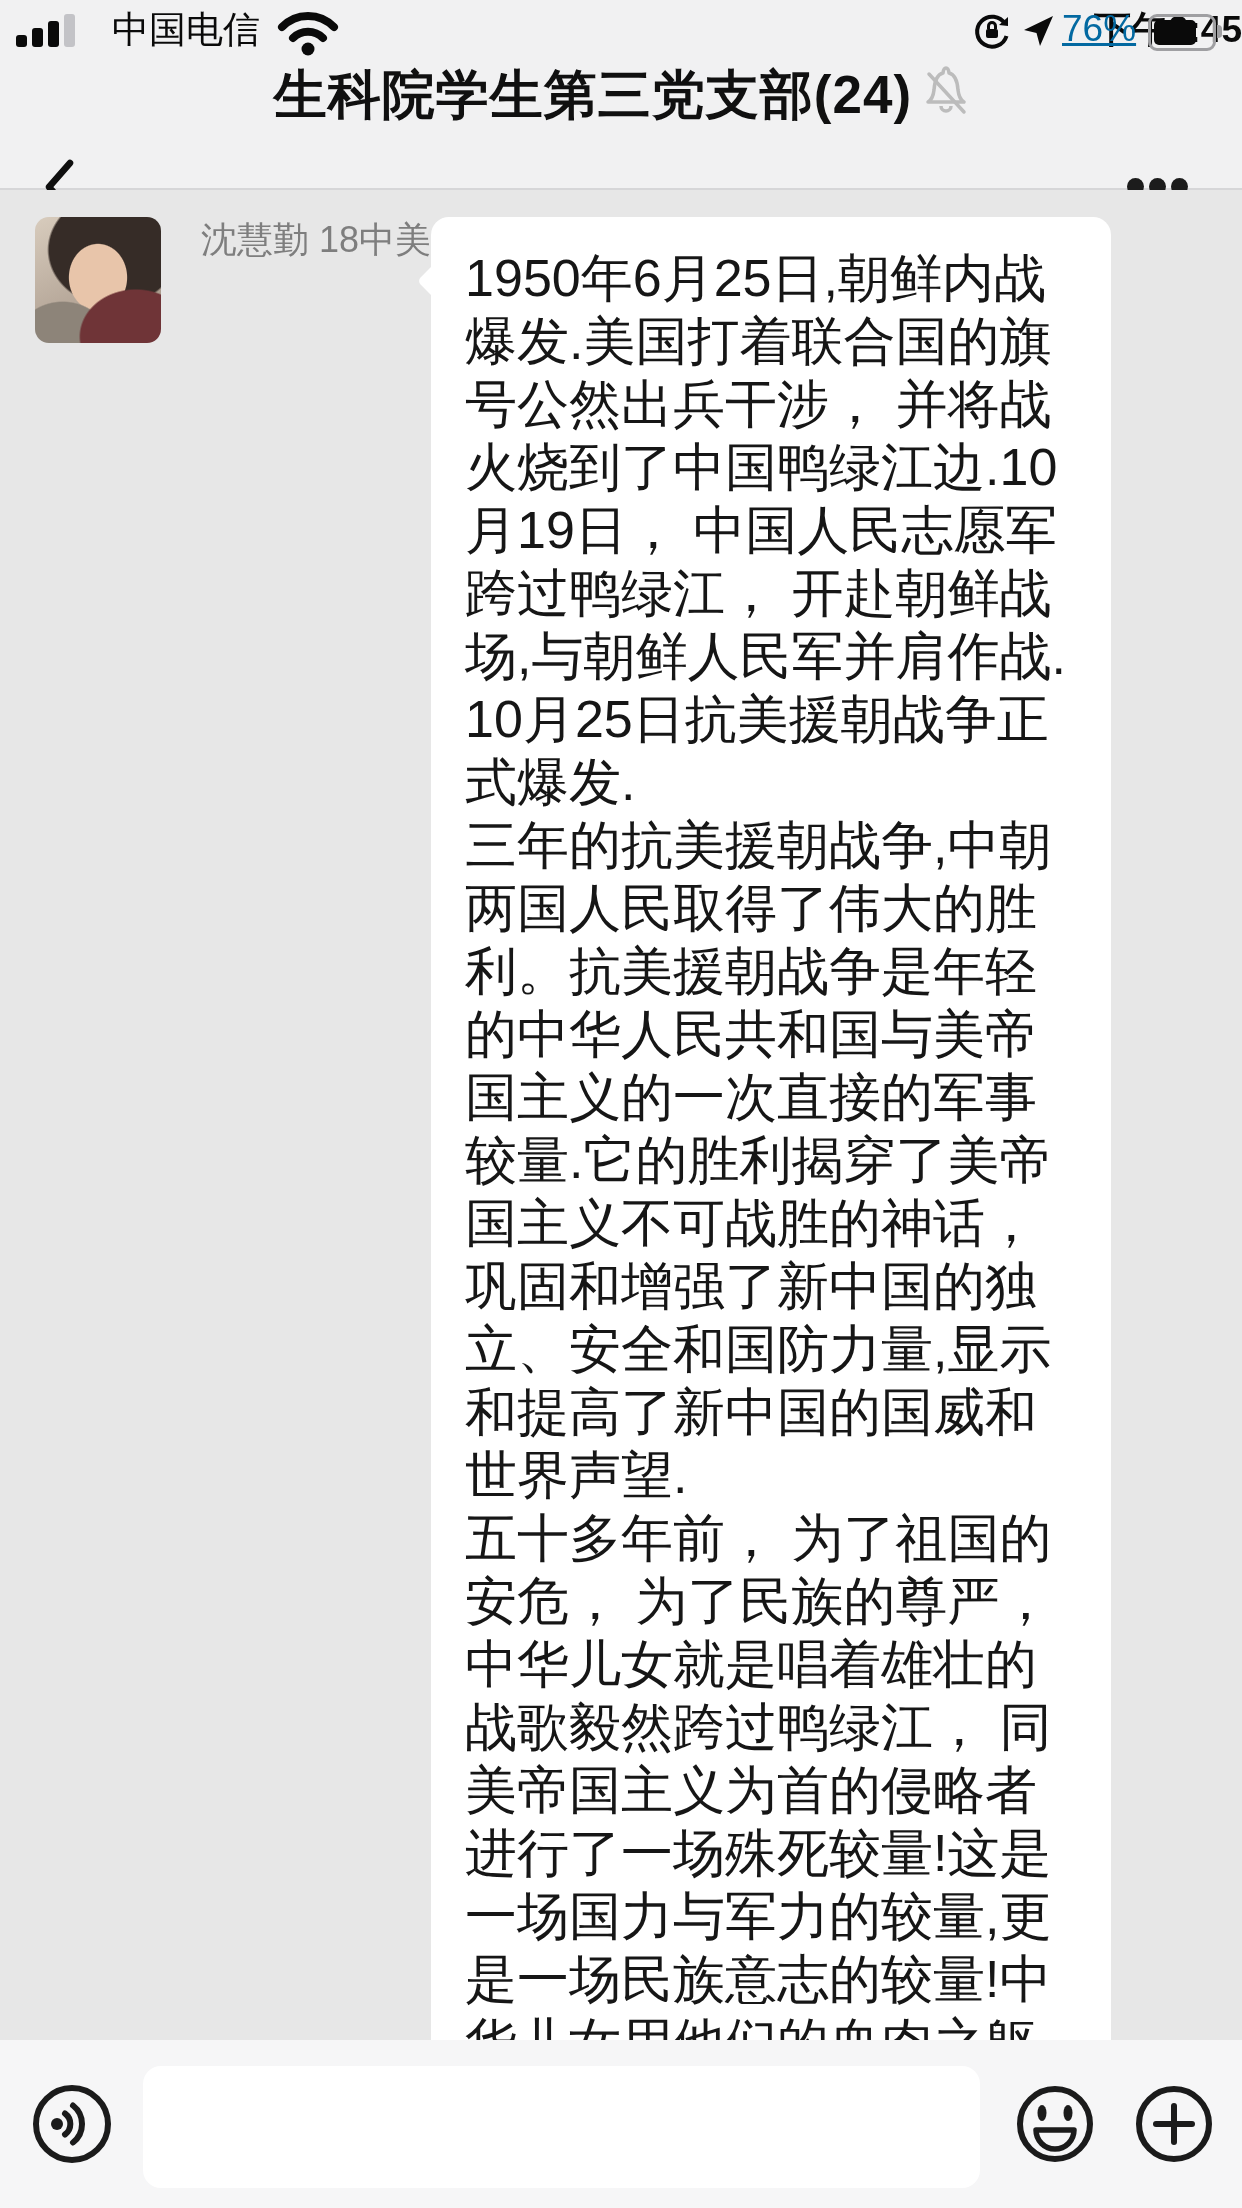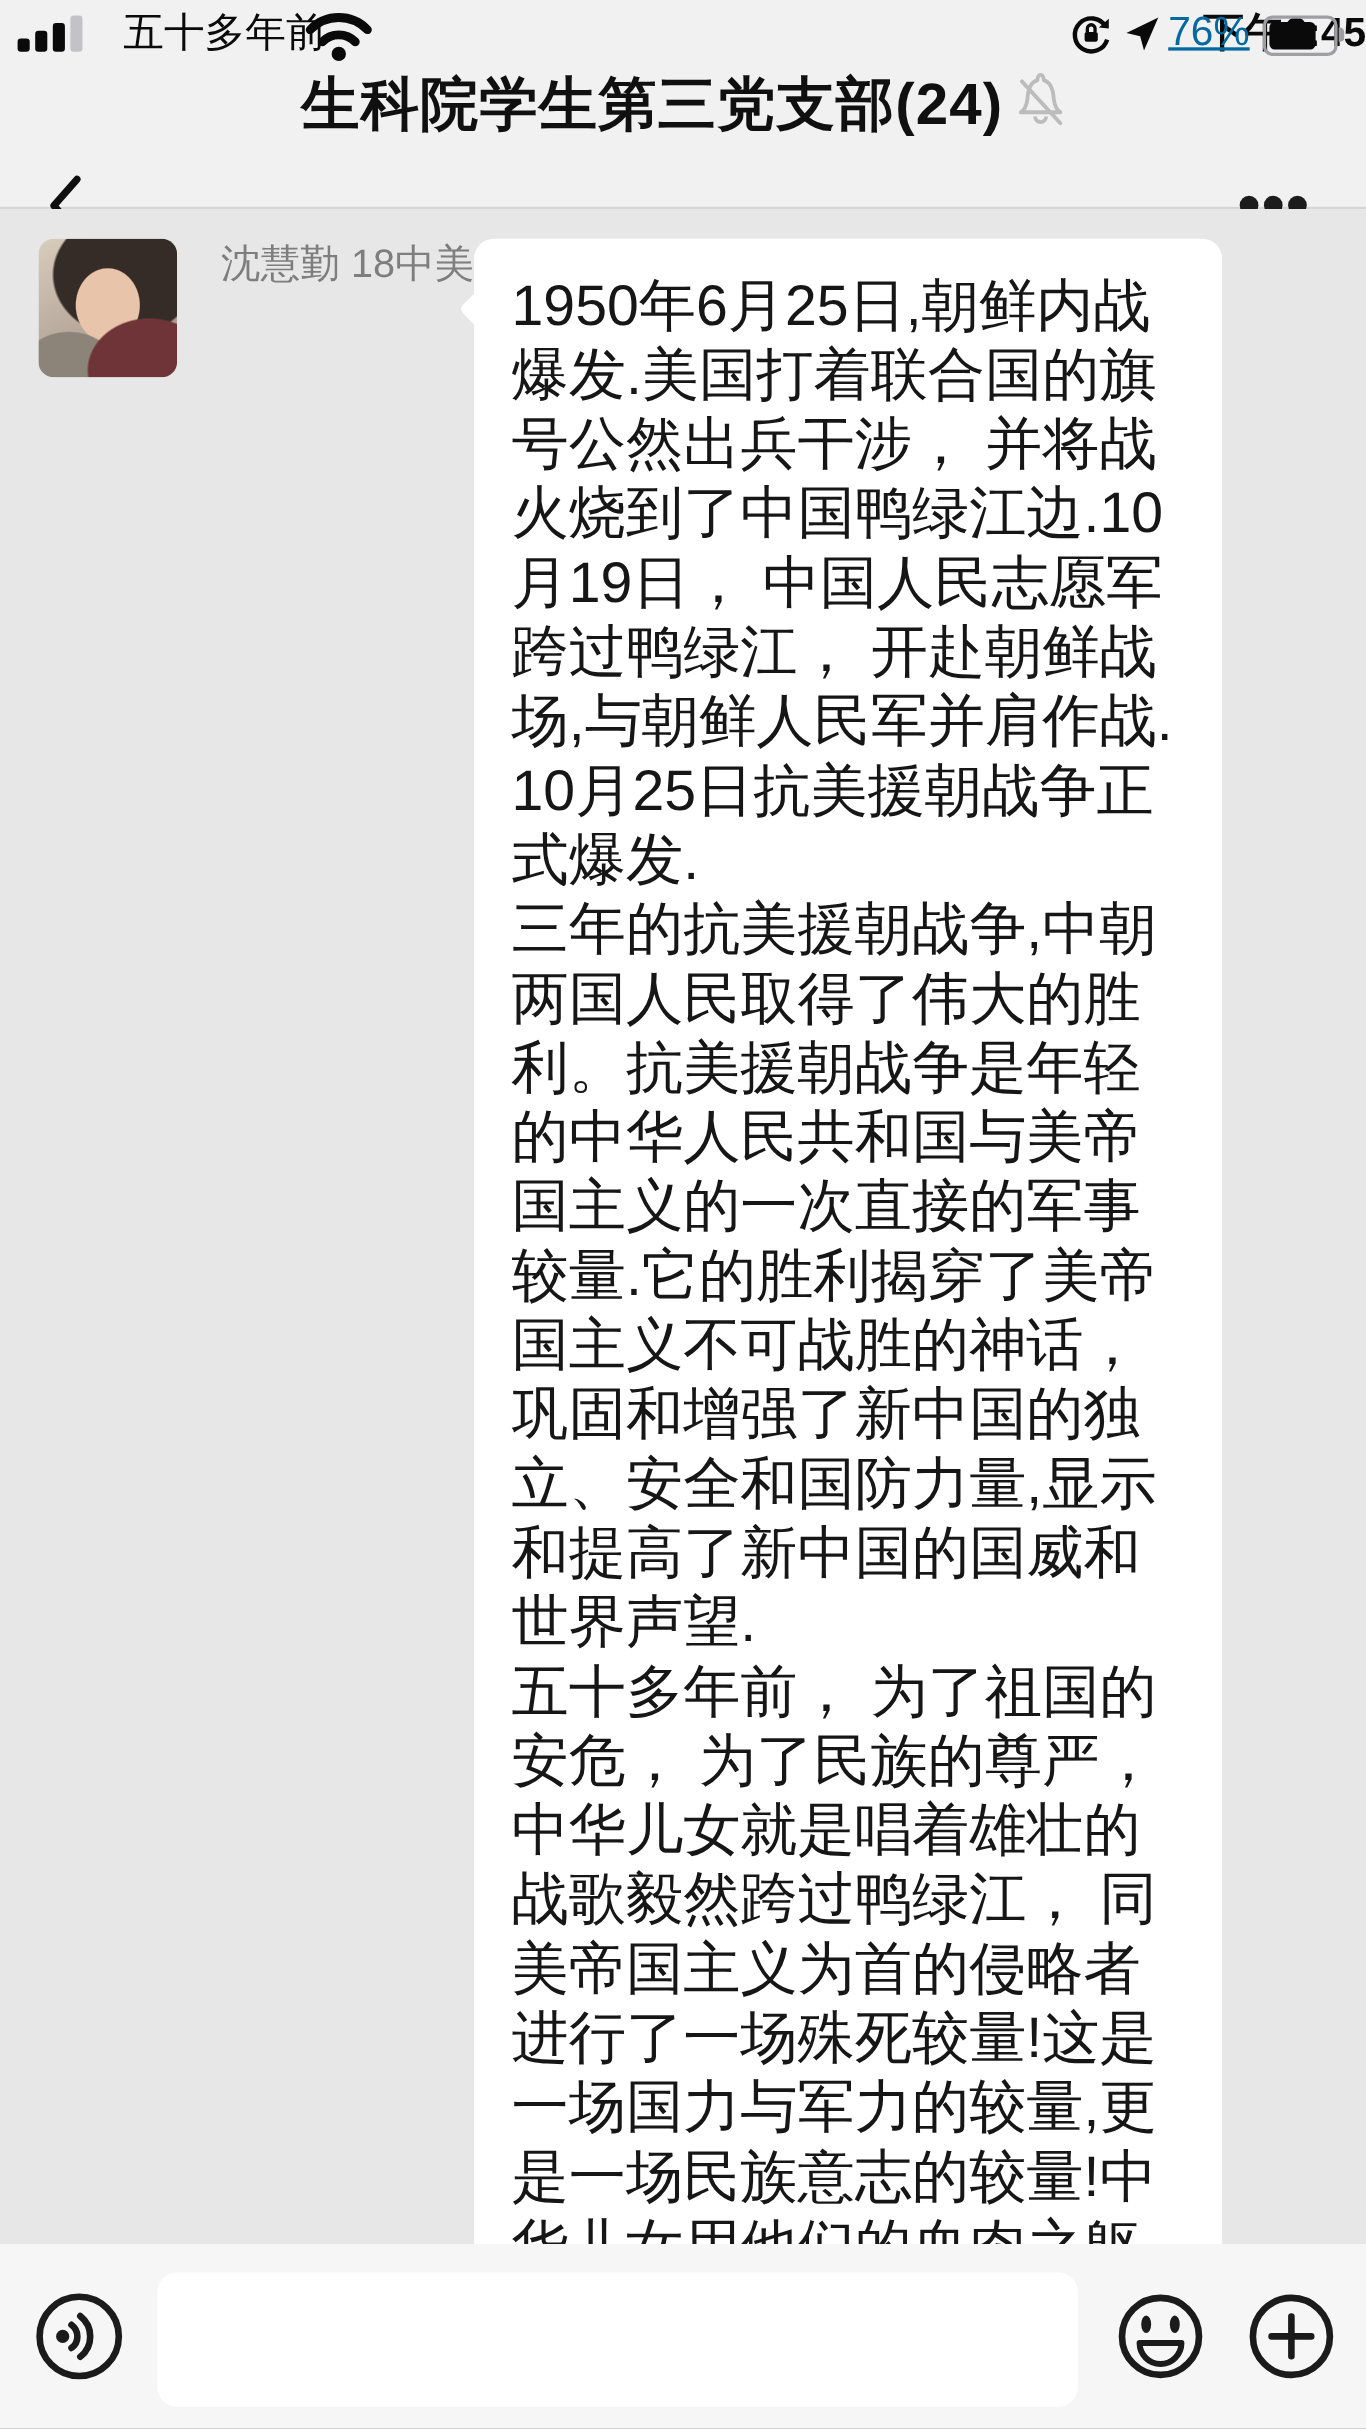--- a/index.html
+++ b/index.html
@@ -68,21 +68,21 @@
 <div class="screen">
 
   <div class="top-bars">
     <div class="status-bar">
       <div class="signal">
           <i></i>
           <i></i>
           <i></i>
           <i></i>
         </div>
-      <div class="carrier">五十多年前</div>
+      <div class="carrier">中国电信</div>
       <svg class="wifi" width="64" height="48" viewBox="0 0 64 48">
         <path d="M6 19 A 36 36 0 0 1 58 19" fill="none" stroke="#0a0a0a" stroke-width="8" stroke-linecap="round"></path>
         <path d="M17 30 A 21 21 0 0 1 47 30" fill="none" stroke="#0a0a0a" stroke-width="8" stroke-linecap="round"></path>
         <circle cx="32" cy="41" r="6.5" fill="#0a0a0a"></circle>
       </svg>
       <div class="carrier" style="left:auto;position:absolute;width:100%;text-align:right;font-weight:700;">下午2:45</div>
       <svg class="r-lock" width="40" height="40" viewBox="0 0 40 40">
         <path d="M33 13 A 15 15 0 1 0 34.5 25" fill="none" stroke="#0a0a0a" stroke-width="4"></path>
         <path d="M36 6 L36 15 L27 14 Z" fill="#0a0a0a"></path>
         <rect x="14" y="18" width="12" height="9" rx="2" fill="#0a0a0a"></rect>

